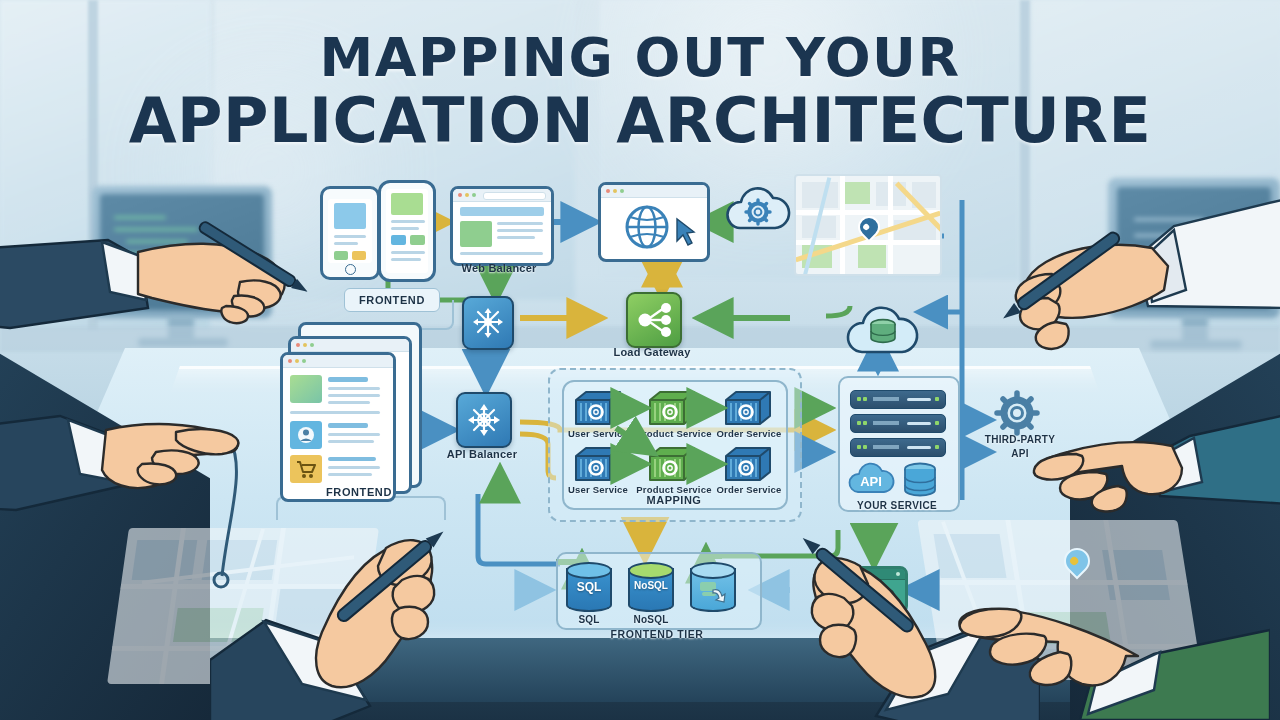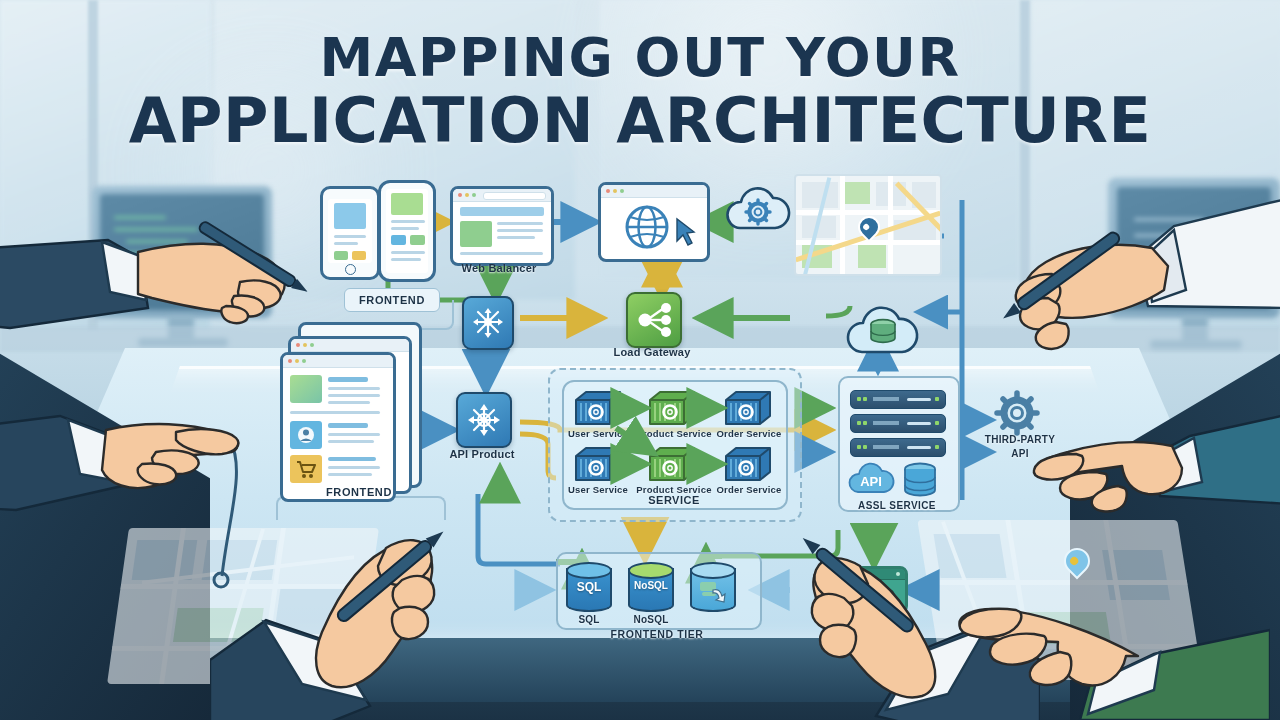--- a/index.html
+++ b/index.html
@@ -414,21 +414,21 @@
       <g fill="#ffffff">
         <path d="M26,10 l-4,6 h8 z"></path>
           <path d="M26,42 l-4,-6 h8 z"></path>
         <path d="M10,26 l6,-4 v8 z"></path>
           <path d="M42,26 l-6,-4 v8 z"></path>
       </g>
       <circle cx="26" cy="26" r="6" fill="none" stroke="#ffffff" stroke-width="2"></circle>
       <path d="M22,26 q2,-3 4,0 q2,3 4,0" fill="none" stroke="#fff" stroke-width="1.8"></path>
     </svg>
   </div>
-  <div class="lbl" style="left:432px;top:448px;width:100px;font-size:11px;">API Product</div>
+  <div class="lbl" style="left:432px;top:448px;width:100px;font-size:11px;">API Balancer</div>
 
   <div class="win" style="left:298px;top:322px;width:118px;height:160px;background:#f3f9fc;"></div>
   <div class="win" style="left:288px;top:336px;width:118px;height:152px;">
     <div class="bar"></div>
     <div class="dot" style="left:5px;background:#e88b7a;"></div>
     <div class="dot" style="left:12px;background:#e3c45f;"></div>
     <div class="dot" style="left:19px;background:#8fce8f;"></div>
   </div>
   <div class="win" style="left:280px;top:352px;width:110px;height:144px;">
     <div class="bar"></div>
@@ -565,21 +565,21 @@
         <line x1="19" y1="15" x2="19" y2="33"></line>
           <line x1="29" y1="15" x2="29" y2="33"></line>
         <line x1="34" y1="15" x2="34" y2="33"></line>
       </g>
       <circle cx="24" cy="24" r="6.5" fill="none" stroke="#fff" stroke-width="2.6"></circle>
       <circle cx="24" cy="24" r="2.2" fill="#2f79b4" stroke="#fff" stroke-width="1.4"></circle>
     </svg>
   </div>
   <div class="lbl" style="left:708px;top:484px;width:82px;font-size:9.5px;">Order Service</div>
 
-  <div class="lbl" style="left:618px;top:494px;width:112px;font-size:11px;letter-spacing:.5px;">SERVICE</div>
+  <div class="lbl" style="left:618px;top:494px;width:112px;font-size:11px;letter-spacing:.5px;">MAPPING</div>
 
   <svg class="flow">
     <path d="M626,408 L644,408" stroke="#5aa45a" stroke-width="6" fill="none" marker-end="url(#ag)"></path>
     <path d="M700,408 L720,408" stroke="#5aa45a" stroke-width="6" fill="none" marker-end="url(#ag)"></path>
     <path d="M626,464 L644,464" stroke="#5aa45a" stroke-width="6" fill="none" marker-end="url(#ag)"></path>
     <path d="M700,464 L720,464" stroke="#5aa45a" stroke-width="6" fill="none" marker-end="url(#ag)"></path>
     <path d="M616,428 L652,452" stroke="#5aa45a" stroke-width="6" fill="none" marker-end="url(#ag)"></path>
   </svg>
 
   <div class="cyl" style="left:566px;top:562px;width:46px;height:50px;">
@@ -650,21 +650,21 @@
 
   <div class="node" style="left:900px;top:462px;">
     <svg width="42" height="40">
       <ellipse cx="20" cy="7" rx="15" ry="5.5" fill="#7fc9e8" stroke="#2f6f9e" stroke-width="1.8"></ellipse>
       <path d="M5,7 v21 a15,5.5 0 0 0 30,0 V7" fill="#4aa7d8" stroke="#2f6f9e" stroke-width="1.8"></path>
       <path d="M5,15 a15,5.5 0 0 0 30,0" fill="none" stroke="#2f6f9e" stroke-width="1.6"></path>
       <path d="M5,23 a15,5.5 0 0 0 30,0" fill="none" stroke="#2f6f9e" stroke-width="1.6"></path>
     </svg>
   </div>
 
-  <div class="lbl" style="left:838px;top:500px;width:118px;font-size:10px;letter-spacing:.4px;">ASSL SERVICE</div>
+  <div class="lbl" style="left:838px;top:500px;width:118px;font-size:10px;letter-spacing:.4px;">YOUR SERVICE</div>
 
   <div class="node" style="left:994px;top:390px;">
     <svg width="46" height="46">
       <g transform="translate(23,23)">
         <circle r="13" fill="none" stroke="#4a7fa5" stroke-width="7"></circle>
         <circle r="5.5" fill="#dcedf6" stroke="#4a7fa5" stroke-width="3"></circle>
         <g stroke="#4a7fa5" stroke-width="5.5" stroke-linecap="round">
           <line x1="0" y1="-20" x2="0" y2="-15"></line>
             <line x1="0" y1="15" x2="0" y2="20"></line>
           <line x1="-20" y1="0" x2="-15" y2="0"></line>

